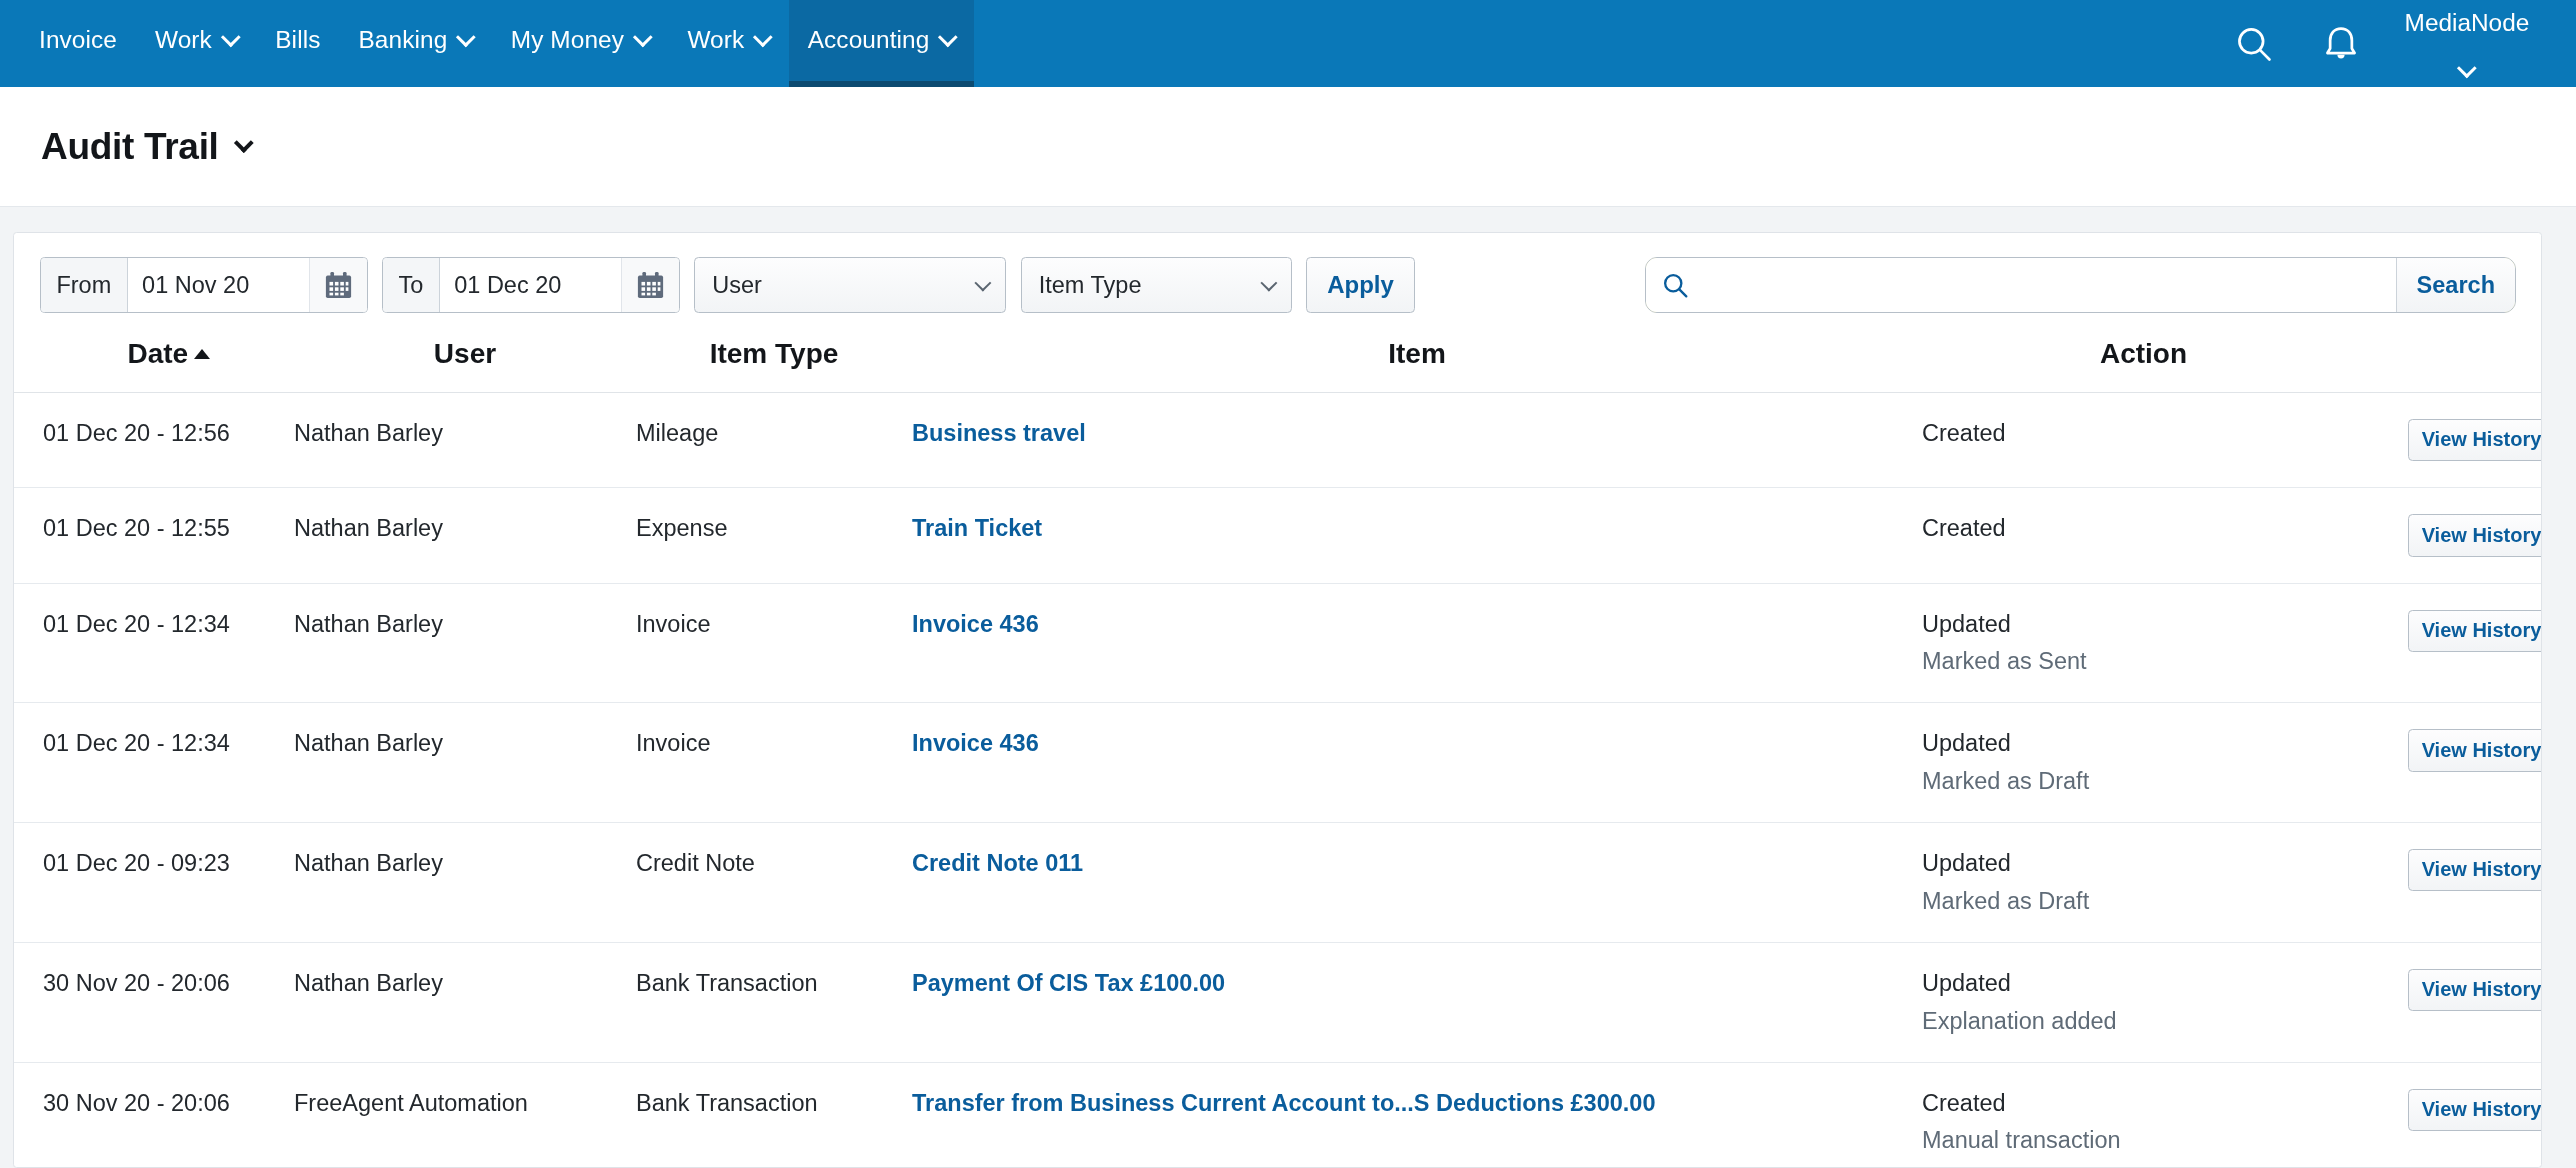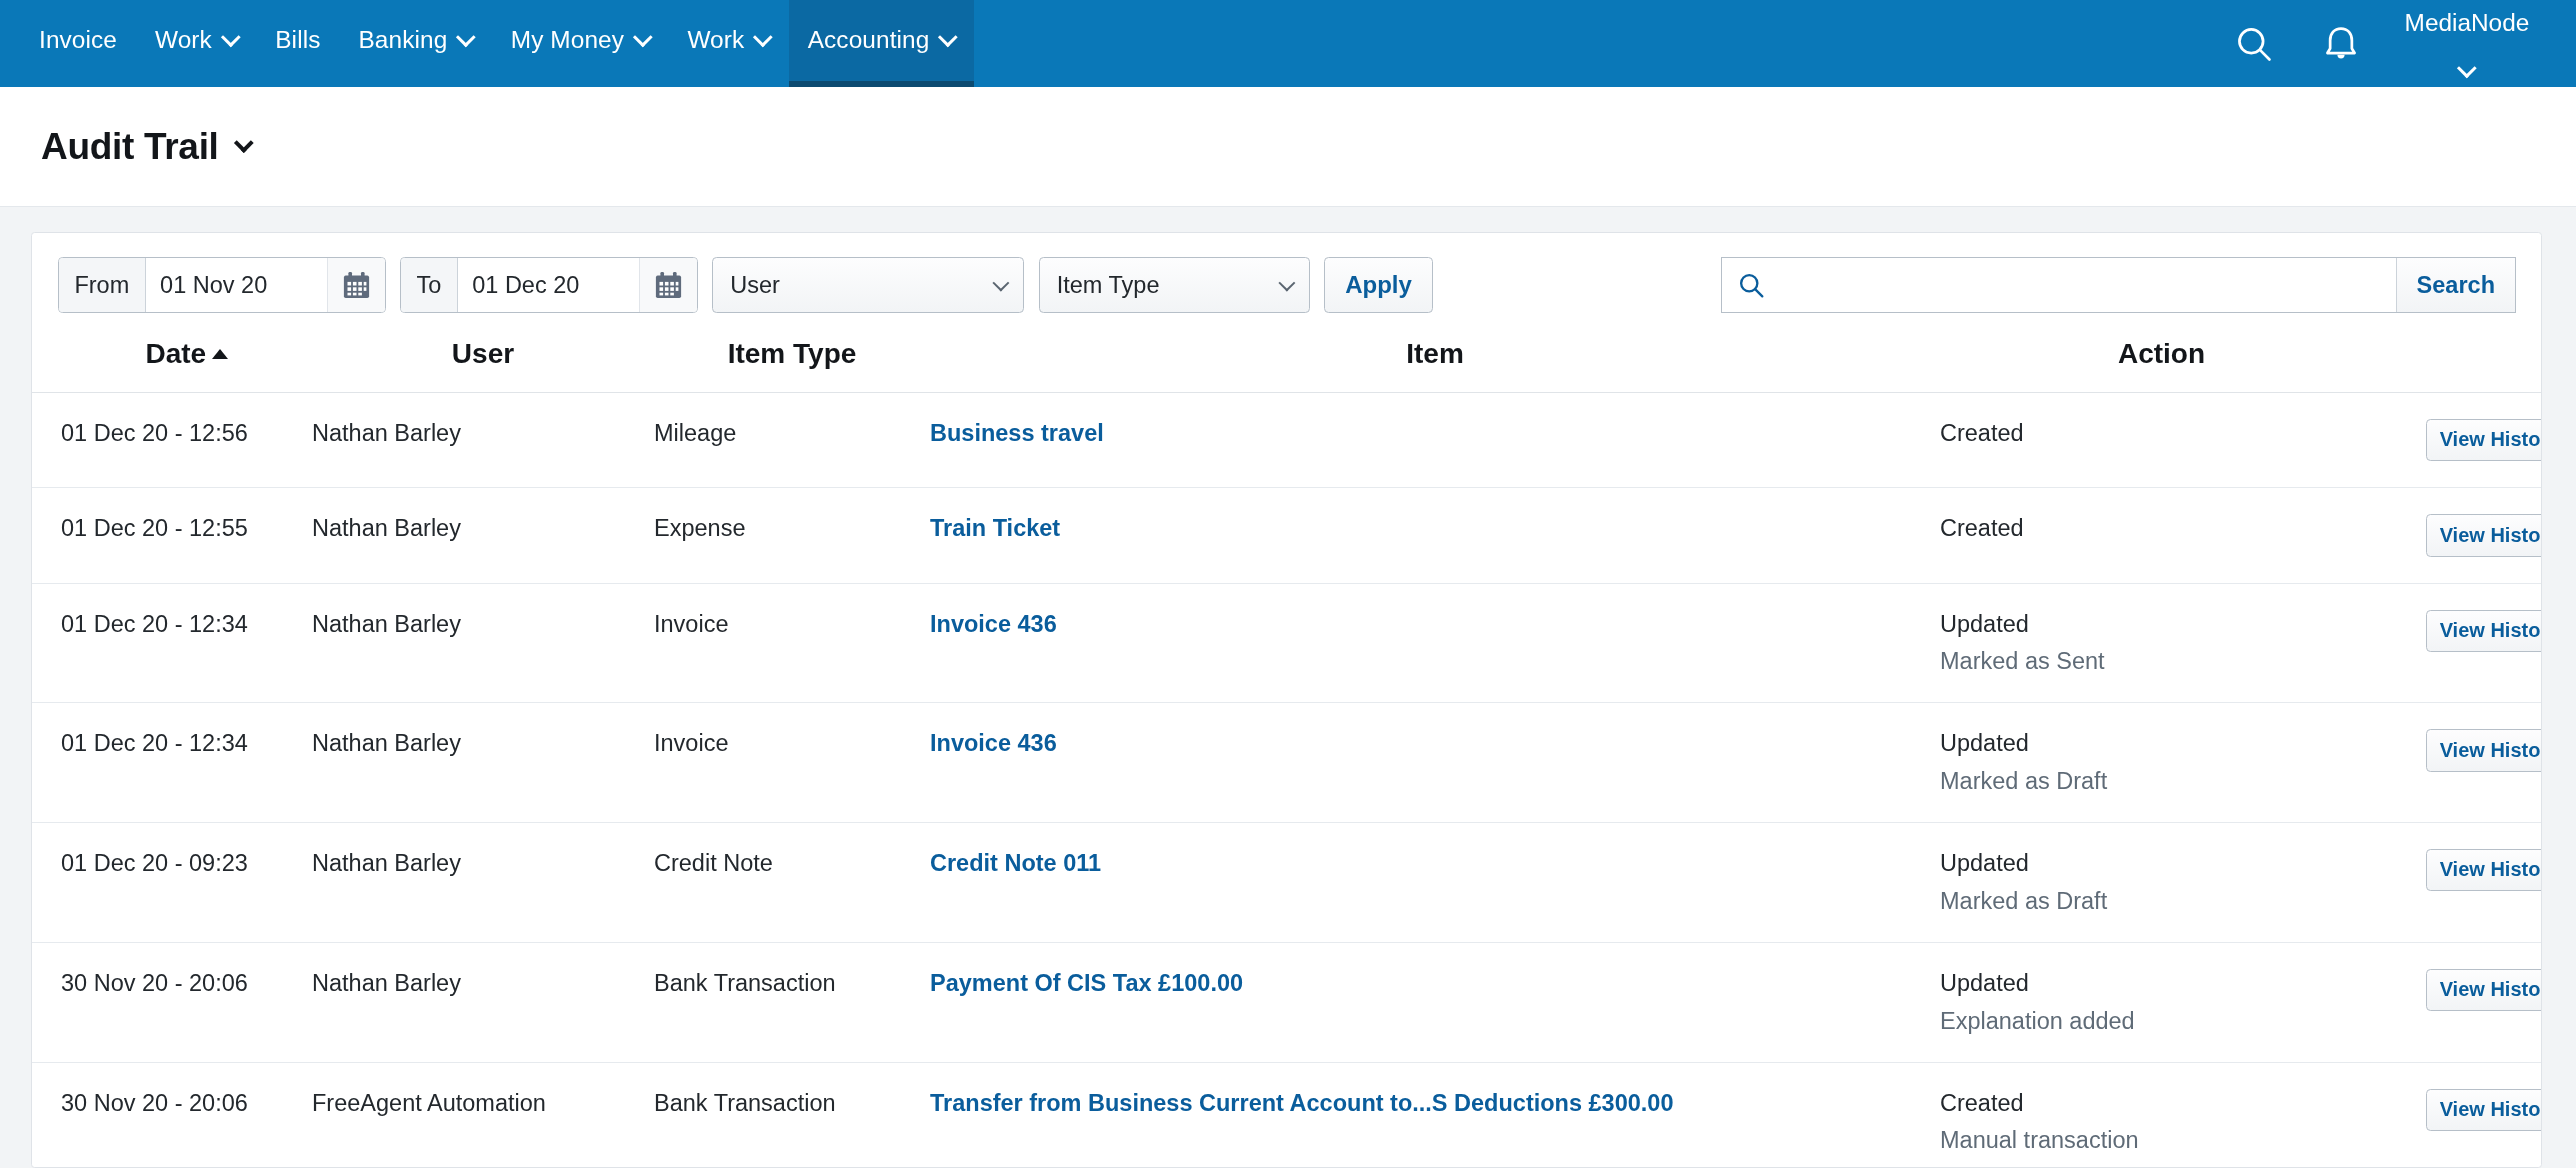--- a/index.html
+++ b/index.html
@@ -99,21 +99,21 @@
     border-right: 4.5px solid #13161a;
     border-bottom: 4.5px solid #13161a;
     transform: rotate(45deg);
     margin-left: 18px;
     margin-bottom: 8.1px;
     cursor: pointer;
   }
 
   
   .page-body {
-    padding: 25px 34px 0 31px;
+    padding: 25px 34px 0 13px;
     background: #f2f4f6;
     height: calc(1169px - 87px - 121px);
   }
   .card {
     background: #ffffff;
     border: 0.9px solid #dfe3e8;
     border-radius: 3.6px;
     height: 100%;
     overflow: hidden;
   }
@@ -203,23 +203,23 @@
     padding: 0 20px;
     cursor: pointer;
     font-family: "Liberation Sans", sans-serif;
   }
   .search-wrap {
     margin-left: auto;
     display: flex;
     align-items: stretch;
     height: 56px;
     border: 0.9px solid #b6bfc8;
-    border-radius: 0;
+    border-radius: 12px;
     overflow: hidden;
-    width: 795px;
+    width: 871px;
     background: #fef9c3;
   }
   .search-icon-box {
     width: 58px;
     display: flex;
     align-items: center;
     justify-content: center;
     background: #ffffff;
   }
   .search-input {

